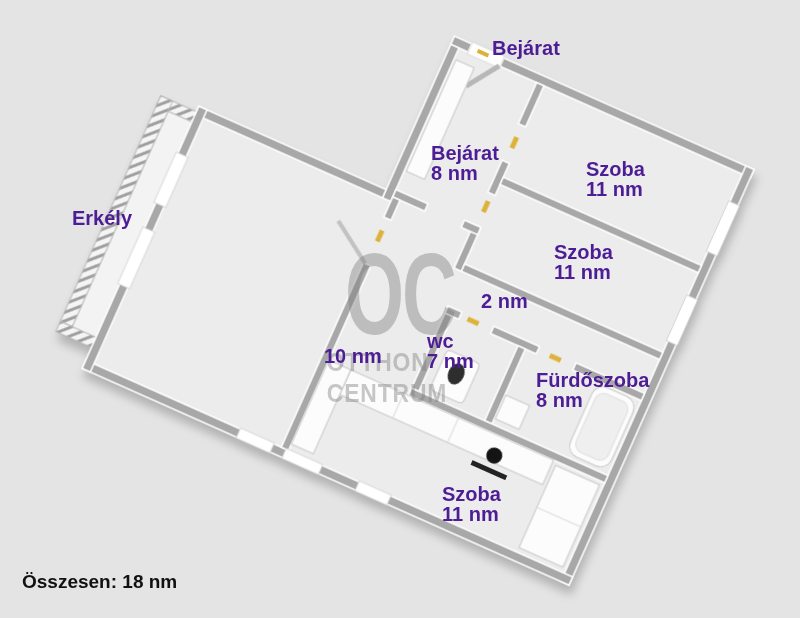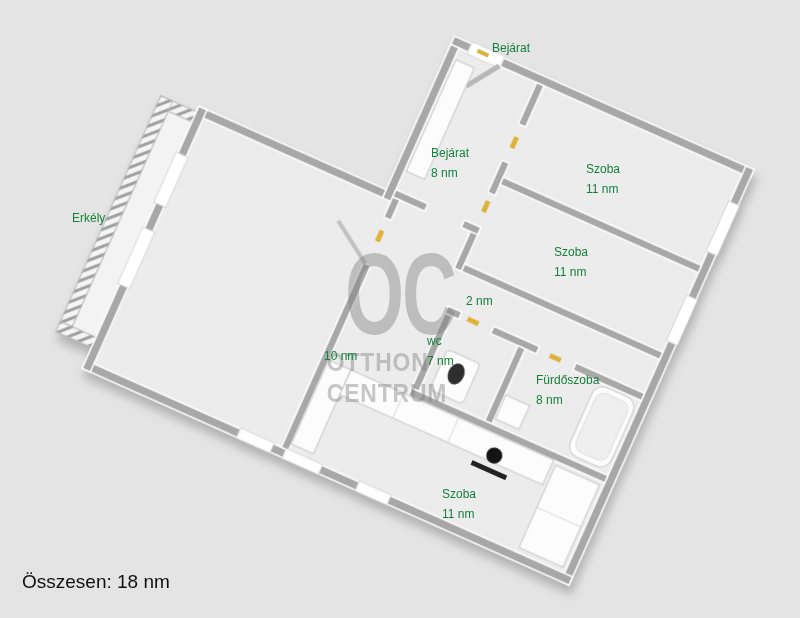--- a/index.html
+++ b/index.html
@@ -15,27 +15,27 @@
   .furn{fill:#fcfcfc;stroke:#c6c6c6;stroke-width:1;}
   .mark{fill:#ddb23a;stroke:none;}
   .watermark{
     position:absolute;left:400px;top:243px;transform:translateX(-50%);
     text-align:left;color:rgba(125,125,125,0.42);z-index:2;
     pointer-events:none;white-space:nowrap;
   }
   .wm-oc{font-weight:800;font-size:115px;line-height:0.9;letter-spacing:-3px;transform:scaleX(0.66);}
   .wm-line{font-weight:700;font-size:26px;line-height:1.22;letter-spacing:1px;transform:scaleX(0.88);}
   .lbl{
-    position:absolute;z-index:3;color:#15803d;
-    font-size:12px;font-weight:400;line-height:20px;white-space:nowrap;
+    position:absolute;z-index:3;color:#4c1d95;
+    font-size:20px;font-weight:700;line-height:20px;white-space:nowrap;
   }
   .lbl span{display:block;}
   .total-lbl{
     position:absolute;z-index:3;color:#111;
-    font-size:19px;font-weight:400;white-space:nowrap;
+    font-size:19px;font-weight:700;white-space:nowrap;
   }
 </style>
 </head>
 <body>
 
 <div class="stage">
 
   <svg class="plan-svg" width="800" height="618" viewBox="0 0 800 618">
     <defs>
       <pattern id="hatch" width="8" height="8" patternUnits="userSpaceOnUse" patternTransform="rotate(45)">
@@ -144,21 +144,21 @@
     <span>8 nm</span>
   </div>
   <div class="lbl" style="left:586px;top:159px">
     <span>Szoba</span>
     <span>11 nm</span>
   </div>
   <div class="lbl" style="left:554px;top:242px">
     <span>Szoba</span>
     <span>11 nm</span>
   </div>
-  <div class="lbl" style="left:466px;top:291px">
+  <div class="lbl" style="left:481px;top:291px">
     <span></span>
     <span>2 nm</span>
   </div>
   <div class="lbl" style="left:324px;top:346px">
     <span></span>
     <span>10 nm</span>
   </div>
   <div class="lbl" style="left:427px;top:331px">
     <span>wc</span>
     <span>7 nm</span>

